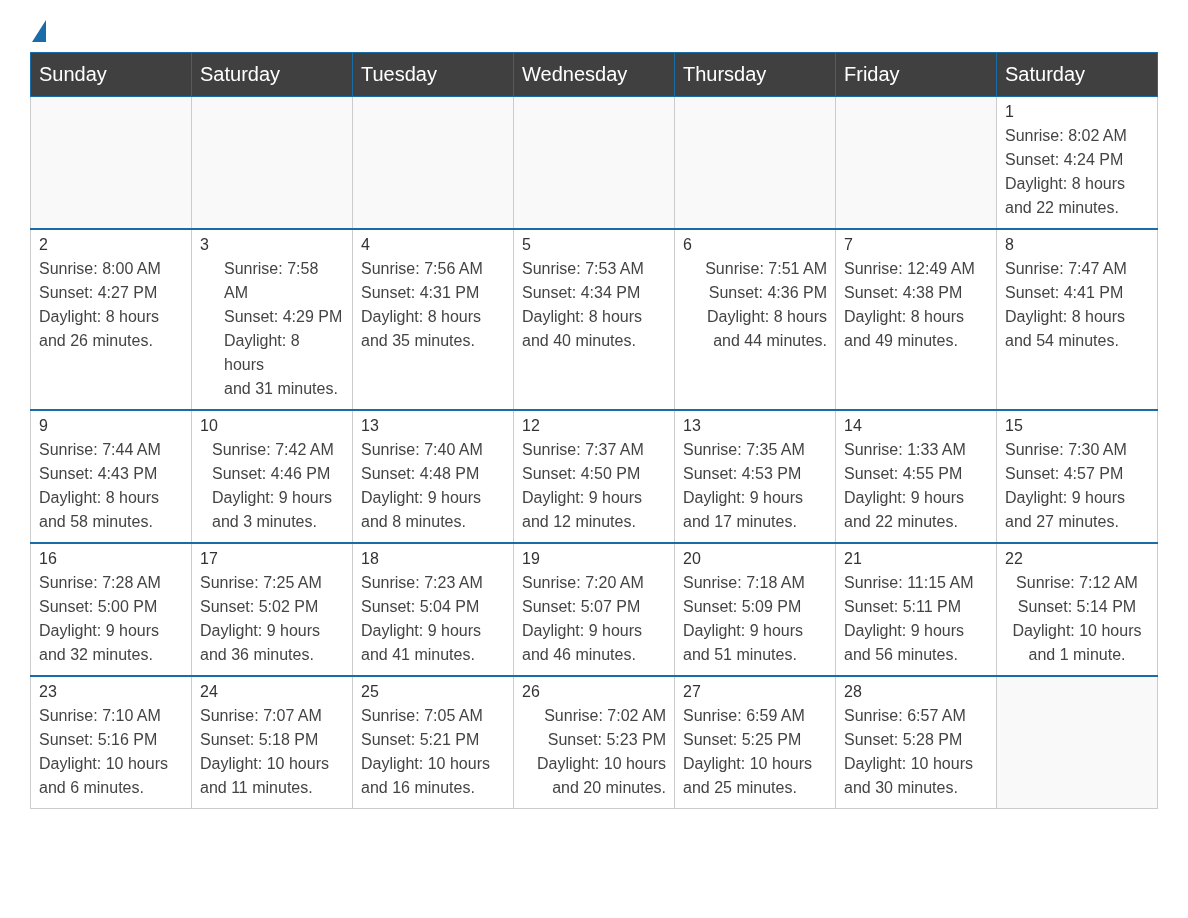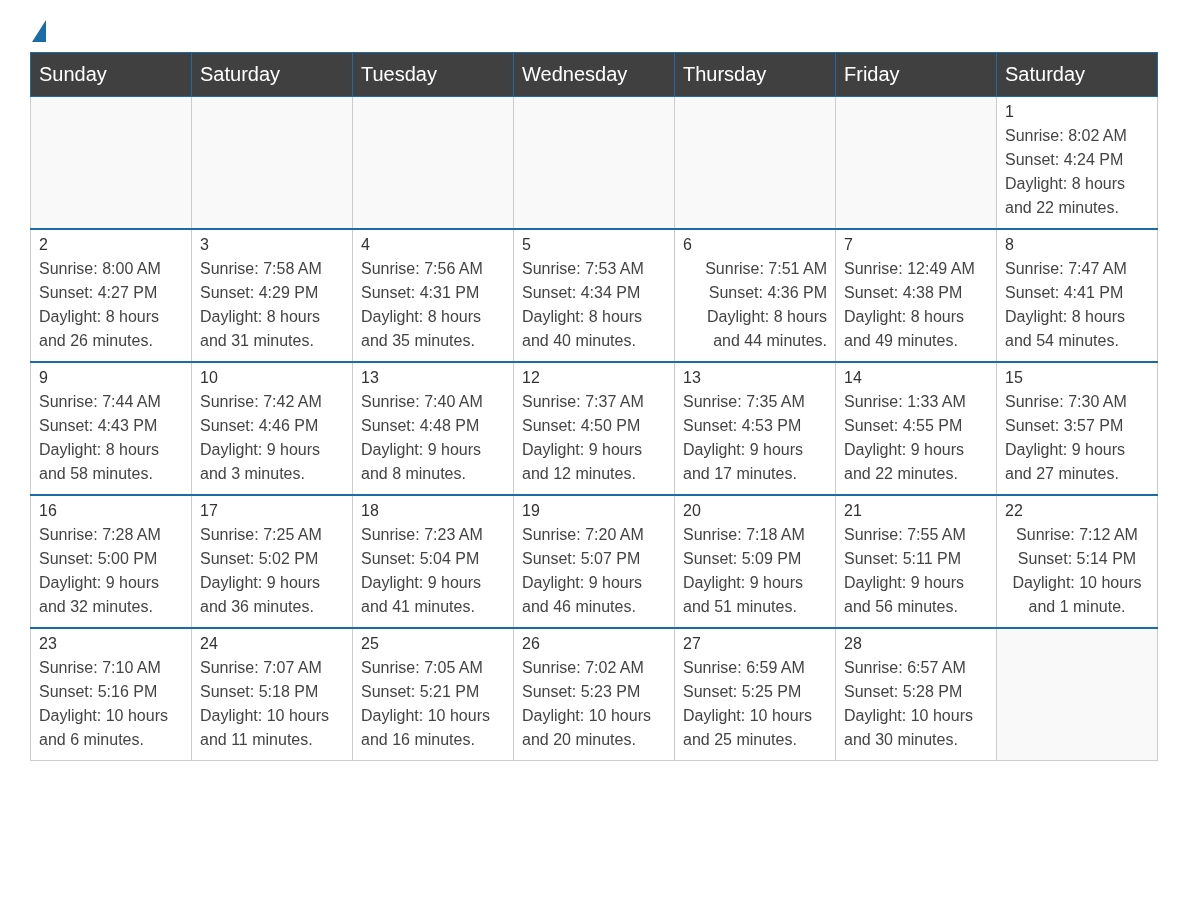--- a/index.html
+++ b/index.html
@@ -148,21 +148,21 @@
       <tr class="row-divider">
         <td>
           <span class="day-num">2</span>
           <div class="day-info" style="white-space: pre-line;">Sunrise: 8:00 AM
 Sunset: 4:27 PM
 Daylight: 8 hours
 and 26 minutes.</div>
         </td>
         <td>
           <span class="day-num">3</span>
-          <div class="day-info" style="white-space: pre-line;">Sunrise: 7:58 AM
+          <div class="day-info" style="white-space: pre-line; margin-left: 24px;">Sunrise: 7:58 AM
 Sunset: 4:29 PM
 Daylight: 8 hours
 and 31 minutes.</div>
         </td>
         <td>
           <span class="day-num">4</span>
           <div class="day-info" style="white-space: pre-line;">Sunrise: 7:56 AM
 Sunset: 4:31 PM
 Daylight: 8 hours
 and 35 minutes.</div>
@@ -199,21 +199,21 @@
       <tr class="row-divider">
         <td>
           <span class="day-num">9</span>
           <div class="day-info" style="white-space: pre-line;">Sunrise: 7:44 AM
 Sunset: 4:43 PM
 Daylight: 8 hours
 and 58 minutes.</div>
         </td>
         <td>
           <span class="day-num">10</span>
-          <div class="day-info" style="white-space: pre-line;">Sunrise: 7:42 AM
+          <div class="day-info" style="white-space: pre-line; margin-left: 12px;">Sunrise: 7:42 AM
 Sunset: 4:46 PM
 Daylight: 9 hours
 and 3 minutes.</div>
         </td>
         <td>
           <span class="day-num">13</span>
           <div class="day-info" style="white-space: pre-line;">Sunrise: 7:40 AM
 Sunset: 4:48 PM
 Daylight: 9 hours
 and 8 minutes.</div>
@@ -235,21 +235,21 @@
         <td>
           <span class="day-num">14</span>
           <div class="day-info" style="white-space: pre-line;">Sunrise: 1:33 AM
 Sunset: 4:55 PM
 Daylight: 9 hours
 and 22 minutes.</div>
         </td>
         <td>
           <span class="day-num">15</span>
           <div class="day-info" style="white-space: pre-line;">Sunrise: 7:30 AM
-Sunset: 3:57 PM
+Sunset: 4:57 PM
 Daylight: 9 hours
 and 27 minutes.</div>
         </td>
       </tr>
       <tr class="row-divider">
         <td>
           <span class="day-num">16</span>
           <div class="day-info" style="white-space: pre-line;">Sunrise: 7:28 AM
 Sunset: 5:00 PM
 Daylight: 9 hours
@@ -278,21 +278,21 @@
         </td>
         <td>
           <span class="day-num">20</span>
           <div class="day-info" style="white-space: pre-line;">Sunrise: 7:18 AM
 Sunset: 5:09 PM
 Daylight: 9 hours
 and 51 minutes.</div>
         </td>
         <td>
           <span class="day-num">21</span>
-          <div class="day-info" style="white-space: pre-line;">Sunrise: 7:55 AM
+          <div class="day-info" style="white-space: pre-line;">Sunrise: 11:15 AM
 Sunset: 5:11 PM
 Daylight: 9 hours
 and 56 minutes.</div>
         </td>
         <td>
           <span class="day-num">22</span>
           <div class="day-info" style="white-space: pre-line; text-align: center;">Sunrise: 7:12 AM
 Sunset: 5:14 PM
 Daylight: 10 hours
 and 1 minute.</div>
@@ -315,21 +315,21 @@
         </td>
         <td>
           <span class="day-num">25</span>
           <div class="day-info" style="white-space: pre-line;">Sunrise: 7:05 AM
 Sunset: 5:21 PM
 Daylight: 10 hours
 and 16 minutes.</div>
         </td>
         <td>
           <span class="day-num">26</span>
-          <div class="day-info" style="white-space: pre-line;">Sunrise: 7:02 AM
+          <div class="day-info" style="white-space: pre-line; text-align: right;">Sunrise: 7:02 AM
 Sunset: 5:23 PM
 Daylight: 10 hours
 and 20 minutes.</div>
         </td>
         <td>
           <span class="day-num">27</span>
           <div class="day-info" style="white-space: pre-line;">Sunrise: 6:59 AM
 Sunset: 5:25 PM
 Daylight: 10 hours
 and 25 minutes.</div>

